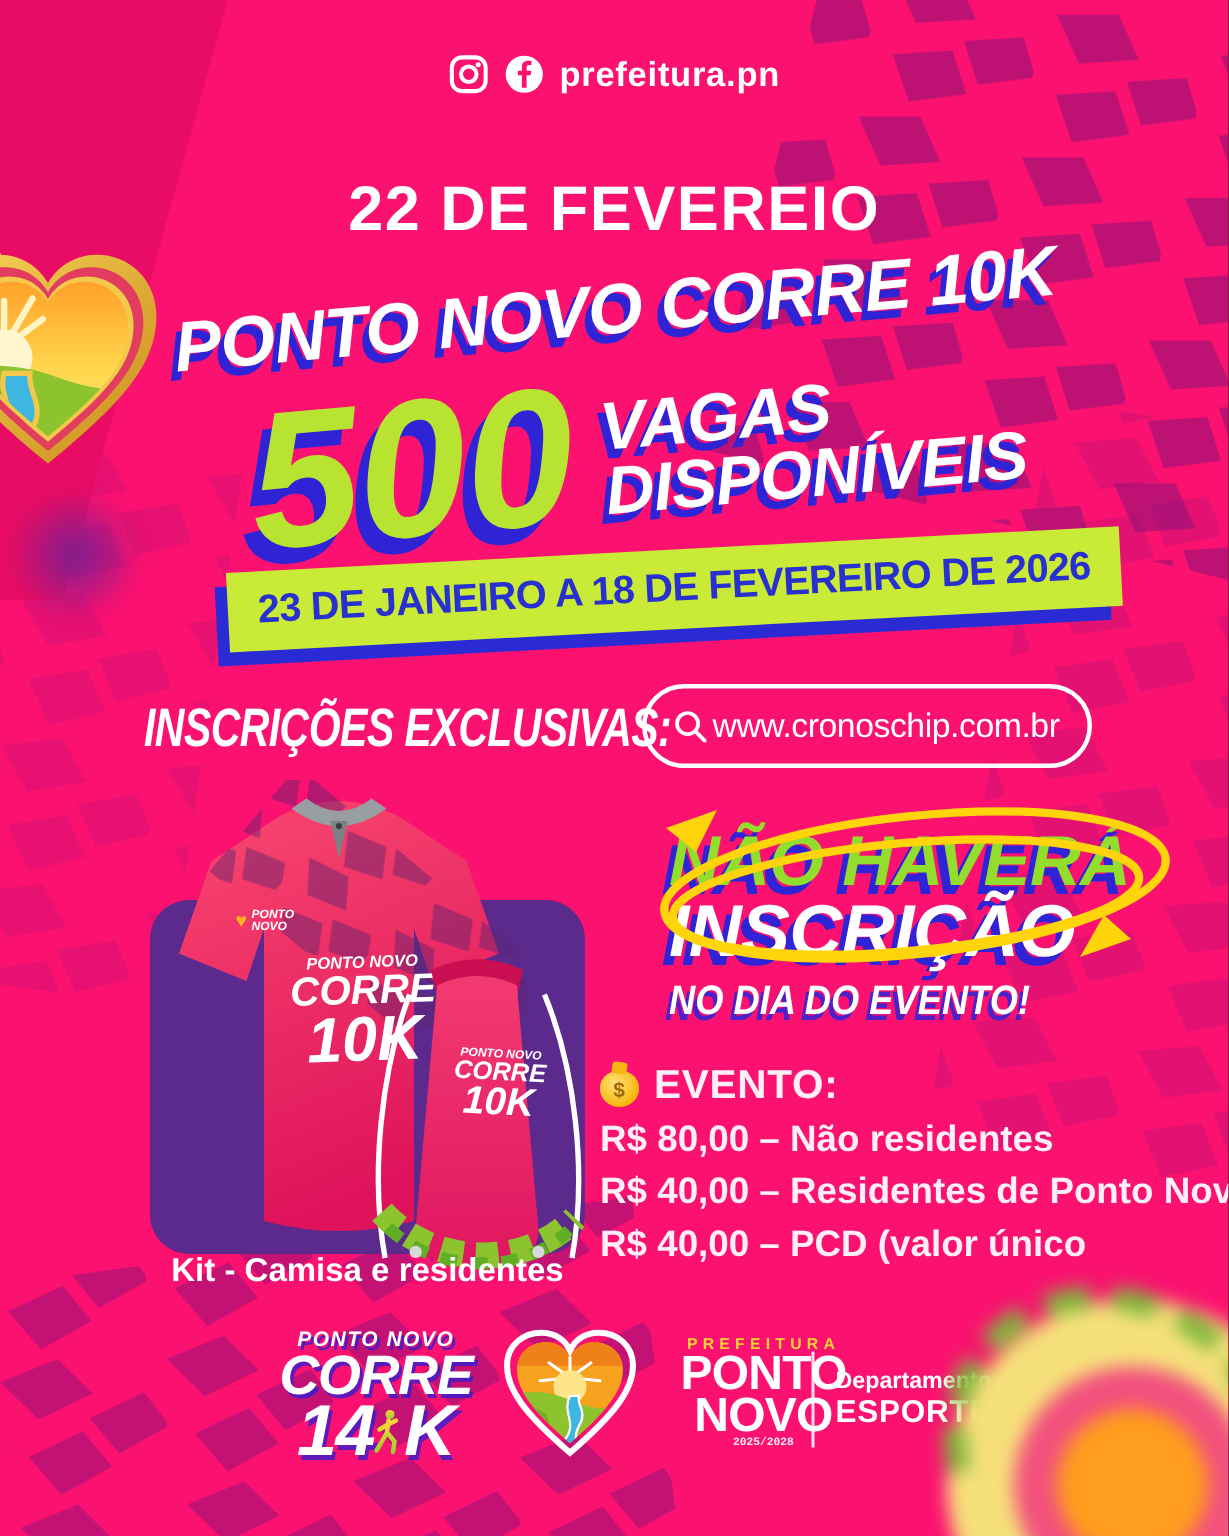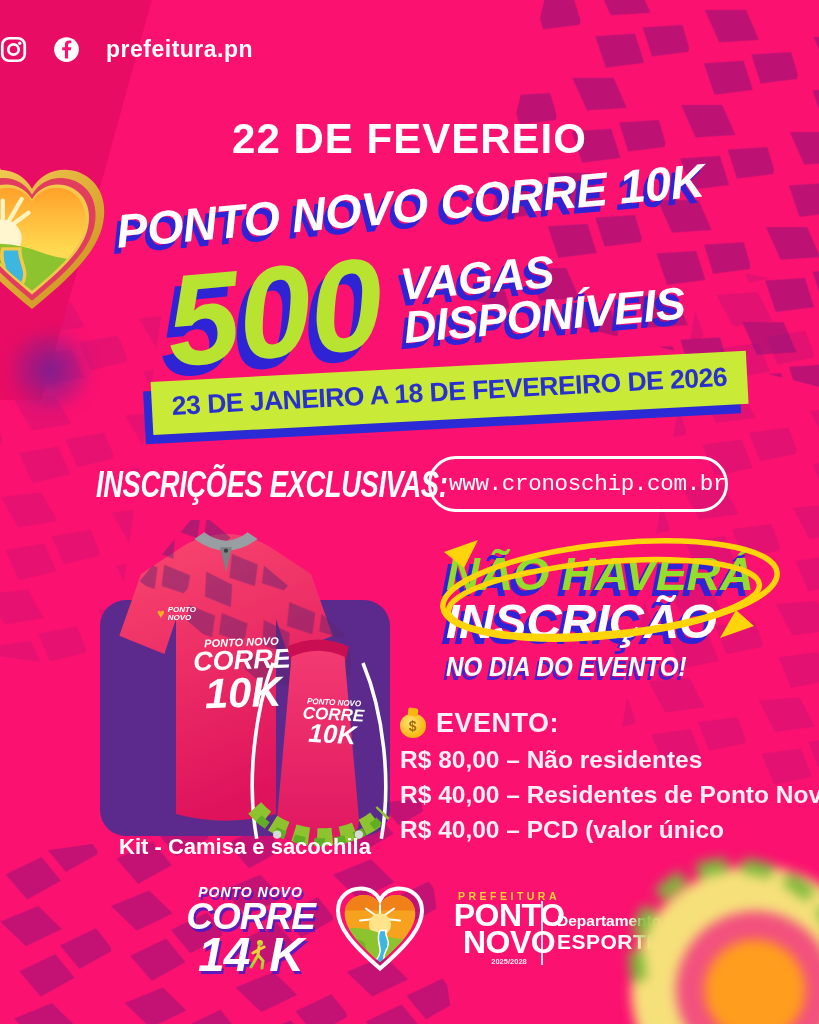--- a/index.html
+++ b/index.html
@@ -27,39 +27,39 @@
     background:radial-gradient(circle at 55% 60%,
       #ff9d1e 0 23%,#f2517d 23% 36%,#f6e07a 36% 56%,rgba(246,224,122,0) 57%);
     filter:blur(6px);
   }
   .shoe::before{
     content:"";position:absolute;inset:26px;border-radius:50%;
     border:15px dashed #7cb83a;border-bottom-color:transparent;border-right-color:transparent;
     transform:rotate(28deg);
   }
   
-  .social-row{top:36px;left:0;right:0;display:flex;justify-content:flex-start;align-items:center;gap:26px;}
+  .social-row{top:36px;left:0;right:0;display:flex;justify-content:center;align-items:center;gap:10px;}
   .social-handle{font-size:23px;font-weight:600;letter-spacing:.5px;}
   
   .disp{font-weight:900;font-style:italic;letter-spacing:-.5px;}
   .blue-sh{text-shadow:-5px 6px 0 #2f23d6;}
   .date-title{top:90px;left:0;width:100%;text-align:center;font-size:42px;font-weight:800;letter-spacing:1px;margin-top:25px;}
   .headline{top:178px;left:50%;transform:translateX(-50%) rotate(-5deg);font-size:47px;white-space:nowrap;}
   .vagas-row{top:246px;left:166px;display:flex;gap:20px;transform:rotate(-5deg);}
   .vagas-number{font-size:130px;line-height:.82;color:#b8e431;text-shadow:-9px 10px 0 #2f23d6;}
   .vagas-words{margin-top:16px;font-size:45px;line-height:.95;}
   .period-banner{
     top:382px;left:152px;transform:rotate(-3deg);transform-origin:left center;
     background:#c9ea37;color:#2830cf;font-weight:800;font-size:26.5px;letter-spacing:-.5px;
     padding:10px 20px 12px;box-shadow:-8px 9px 0 #2b2bd6;white-space:nowrap;
   }
   .reg-label{top:464px;left:96px;font-size:36px;transform:scaleX(.76);transform-origin:left top;white-space:nowrap;}
   .url-pill{
     top:456px;left:428px;width:300px;height:56px;border:3px solid #fff;border-radius:34px;
-    display:flex;align-items:center;gap:2px;padding:0 16px;box-sizing:border-box;font-family:Liberation Mono, monospace;
+    display:flex;align-items:center;gap:2px;padding:0 16px;box-sizing:border-box;
   }
   .url-text{font-size:22.5px;font-weight:500;letter-spacing:-.3px;}
   
   .kit{top:520px;left:95px;width:300px;height:325px;}
   .kit-panel{position:absolute;left:5px;top:80px;width:290px;height:236px;background:#5c2a8d;border-radius:26px;}
   .tshirt{position:absolute;left:6px;top:0;}
   .shirt-brand{position:absolute;left:62px;top:86px;display:flex;gap:3px;align-items:center;}
   .shirt-brand .heart-glyph{font-size:13px;color:#ffb020;font-style:normal;}
   .shirt-brand .txt{font-size:8px;font-weight:900;font-style:italic;line-height:.95;width:42px;}
   .shirt-print{position:absolute;left:70px;top:116px;width:155px;text-align:center;transform:rotate(-2deg);}
@@ -95,21 +95,21 @@
   
   .race-logo{left:168px;top:884px;width:165px;text-align:center;color:#fff;text-shadow:2px 3px 0 rgba(43,30,214,.75);}
   .race-logo .l1{font-size:14px;font-weight:900;font-style:italic;letter-spacing:1px;}
   .race-logo .l2{font-size:37px;font-weight:900;font-style:italic;line-height:.9;letter-spacing:-1px;}
   .race-logo .l3{font-size:48px;font-weight:900;font-style:italic;line-height:.92;letter-spacing:-1px;display:flex;justify-content:center;align-items:center;}
   .city-logo{left:330px;top:880px;display:flex;align-items:center;gap:20px;}
   .city-col{text-align:center;width:118px;}
   .city-over{font-size:10.5px;font-weight:700;letter-spacing:3.5px;color:#ffd531;}
   .city-n{font-size:32px;font-weight:900;line-height:.85;letter-spacing:-.5px;}
   .city-slogan{font-family:"DejaVu Serif",serif;font-style:italic;font-size:12.5px;margin-top:3px;}
-  .city-years{font-size:7.5px;font-weight:700;opacity:.9;margin-top:1px;}
+  .city-years{font-size:7.5px;font-weight:700;opacity:.9;margin-top:1px;font-family:Liberation Mono, monospace;}
   .footer-divider{left:541px;top:901px;width:2px;height:64px;background:rgba(255,255,255,.85);}
   .dept{left:557px;top:912px;}
   .dept .d1{font-size:15.5px;font-weight:600;}
   .dept .d2{font-size:21px;font-weight:700;letter-spacing:.5px;}
 </style>
 </head>
 <body>
 
 <div class="poster noselect">
 
@@ -259,21 +259,21 @@
       <path d="M24 196 C54 226 112 228 142 198" stroke="#5fae23" stroke-width="8" stroke-dasharray="11 9" fill="none"></path>
       <circle cx="42" cy="212" r="4" fill="#d9d9d9"></circle>
       <circle cx="122" cy="212" r="4" fill="#d9d9d9"></circle>
     </svg>
     <div class="bag-print">
       <div class="p1">PONTO NOVO</div>
       <div class="p2">CORRE</div>
       <div class="p3">10K</div>
     </div>
   </div>
-  <div class="abs kit-caption">Kit - Camisa e sacochila</div>
+  <div class="abs kit-caption">Kit - Camisa e residentes</div>
 
   <div class="abs warning">
     <div class="disp blue-sh warn1">NÃO HAVERÁ</div>
     <div class="disp blue-sh warn2">INSCRIÇÃO</div>
     <div class="warn3">NO DIA DO EVENTO!</div>
   </div>
   <svg class="warn-circle" viewBox="0 0 372 146" aria-hidden="true">
     <g fill="none" stroke="#ffd40a" stroke-width="5.5">
       <ellipse cx="192" cy="68" rx="168" ry="46" transform="rotate(-6 192 68)"></ellipse>
       <ellipse cx="186" cy="76" rx="156" ry="36" transform="rotate(-5 186 76)"></ellipse>

